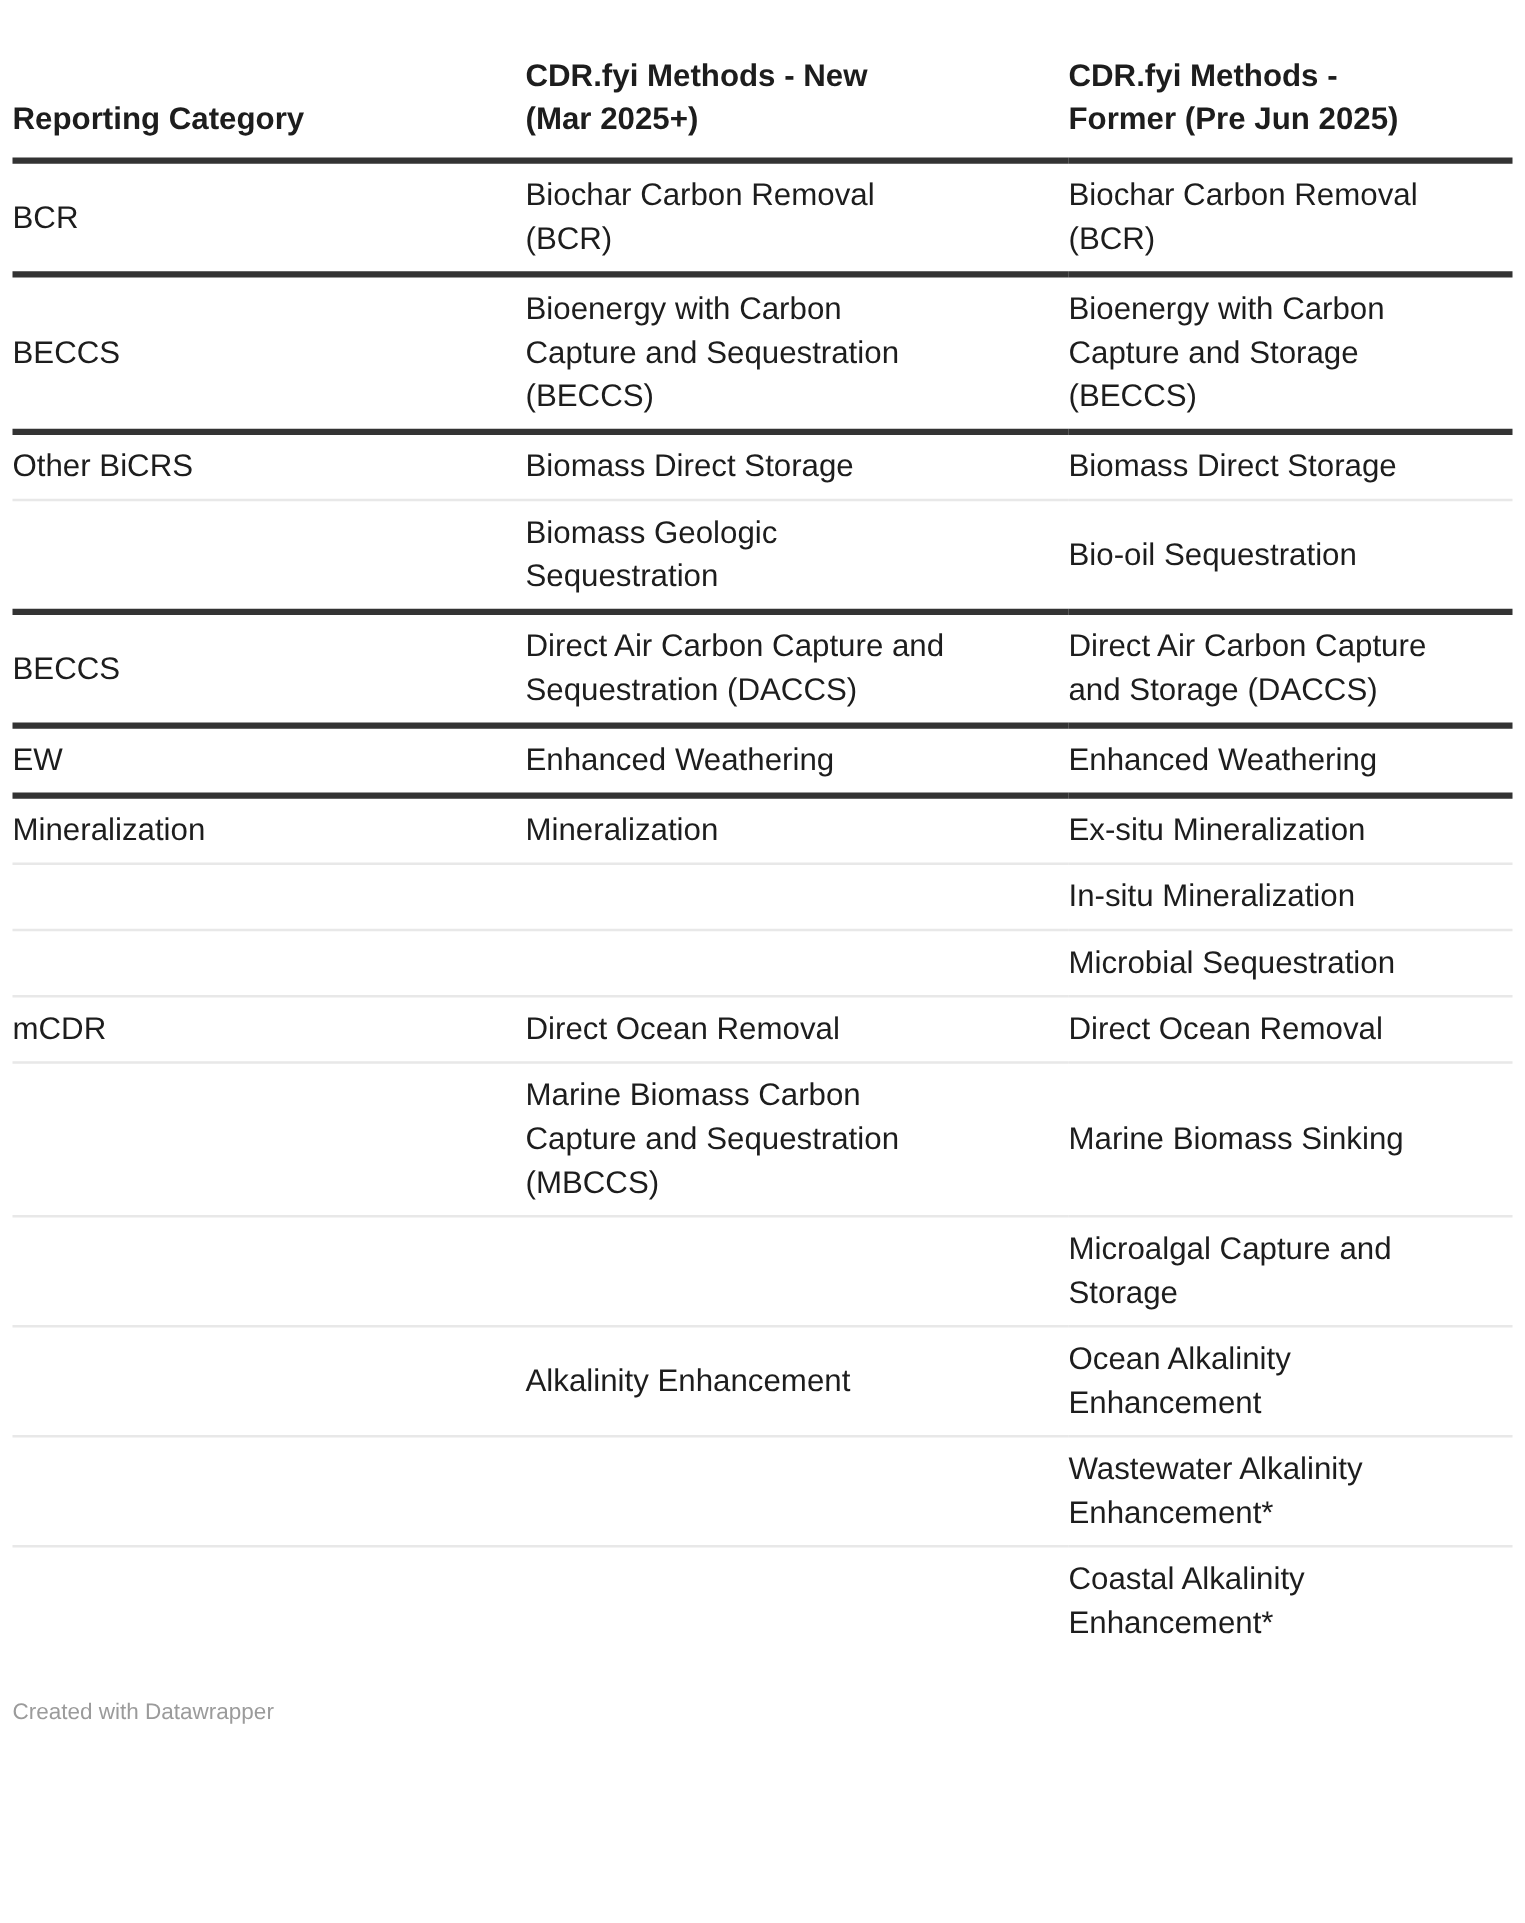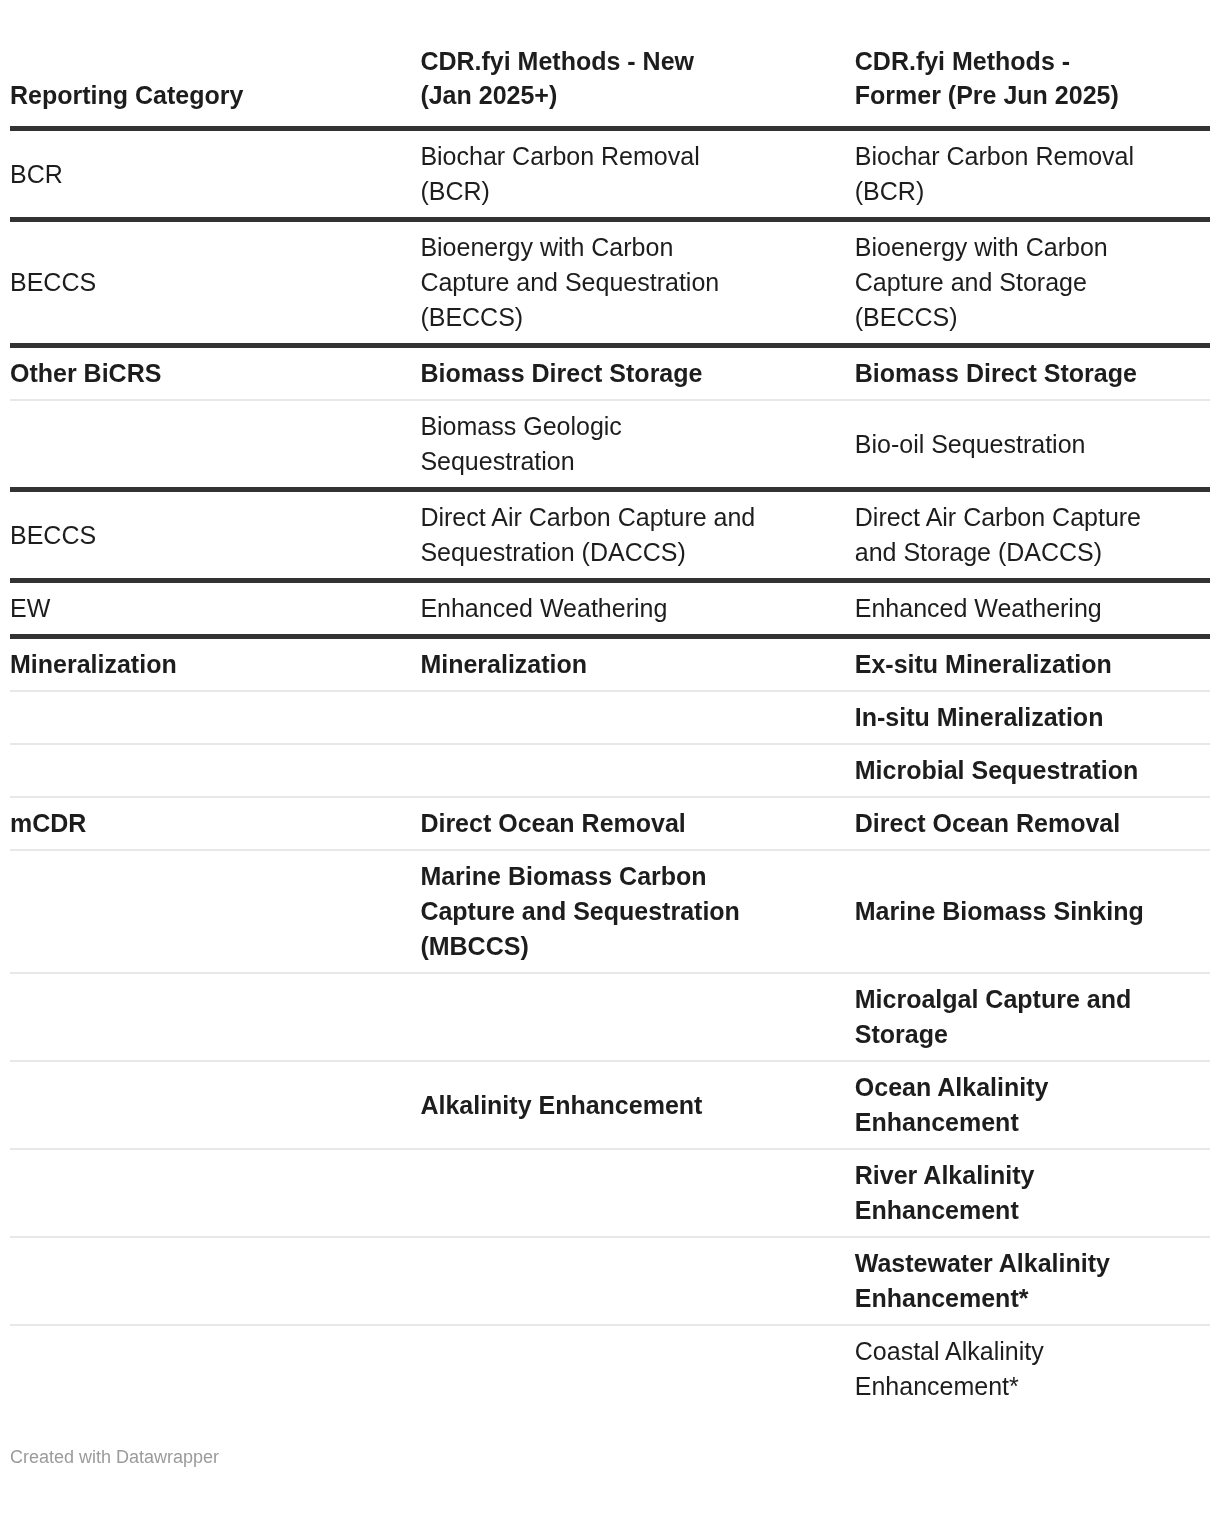--- a/index.html
+++ b/index.html
@@ -47,21 +47,21 @@
   td {
     font-size: 25px;
     line-height: 35px;
     padding: 8px 24px 8px 0;
     vertical-align: middle;
     text-align: left;
     white-space: pre-line;
     color: var(--text);
   }
   tr.b-thick > td { border-bottom: 5px solid var(--thick-border); }
-  tr.b-thin  > td { border-bottom: 2px solid var(--thin-border); font-weight: bold; }
+  tr.b-thin  > td { border-bottom: 2px solid var(--thin-border); }
   tr.b-none  > td { border-bottom: none; margin-left: 48px; }
   .footer {
     margin-top: 32px;
     font-size: 18px;
     line-height: 26px;
     color: var(--footer-text);
   }
   .footer a {
     color: var(--footer-text);
     text-decoration: none;
@@ -74,21 +74,21 @@
   <table class="dw-table">
     <colgroup>
       <col class="c1">
         <col class="c2">
         <col class="c3">
     </colgroup>
     <thead>
       <tr>
         <th>Reporting Category</th>
         <th>CDR.fyi Methods - New
-(Jan 2025+)</th>
+(Mar 2025+)</th>
         <th>CDR.fyi Methods -
 Former (Pre Jun 2025)</th>
       </tr>
     </thead>
     <tbody>
       <tr class="b-thick">
         <td>BCR</td>
         <td>Biochar Carbon Removal
 (BCR)</td>
         <td>Biochar Carbon Removal
@@ -161,26 +161,20 @@
       </tr>
       <tr class="b-thin">
         <td></td>
         <td>Alkalinity Enhancement</td>
         <td>Ocean Alkalinity
 Enhancement</td>
       </tr>
       <tr class="b-thin">
         <td></td>
         <td></td>
-        <td>River Alkalinity
-Enhancement</td>
-      </tr>
-      <tr class="b-thin">
-        <td></td>
-        <td></td>
         <td>Wastewater Alkalinity
 Enhancement*</td>
       </tr>
       <tr class="b-none">
         <td></td>
         <td></td>
         <td>Coastal Alkalinity
 Enhancement*</td>
       </tr>
     </tbody>

